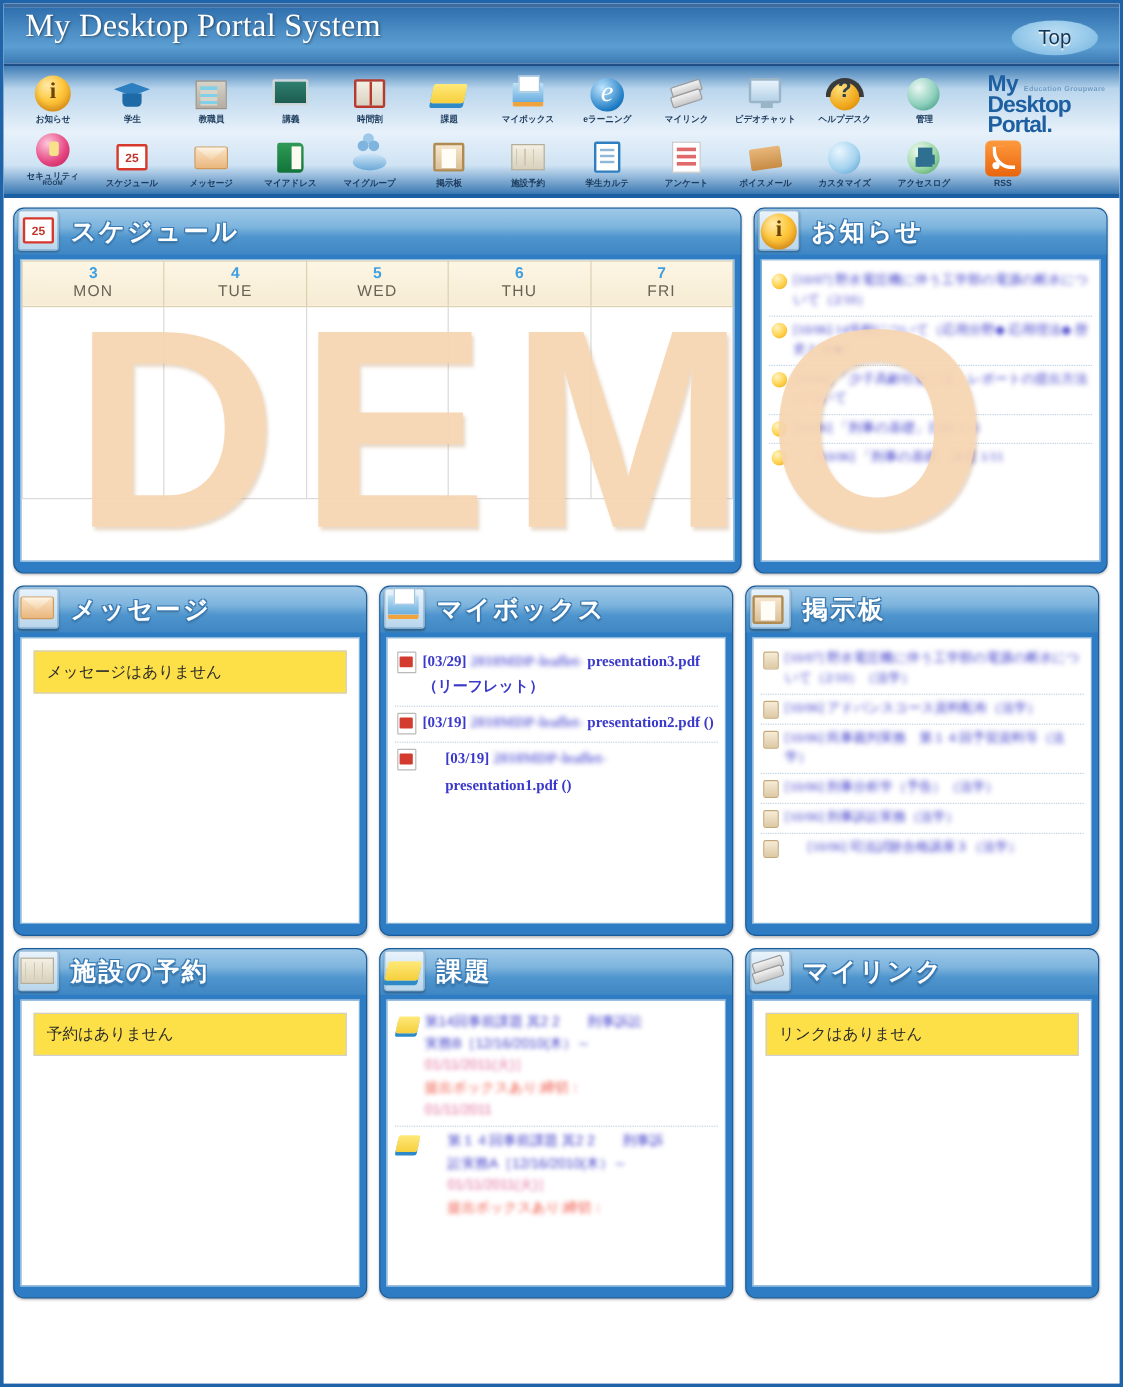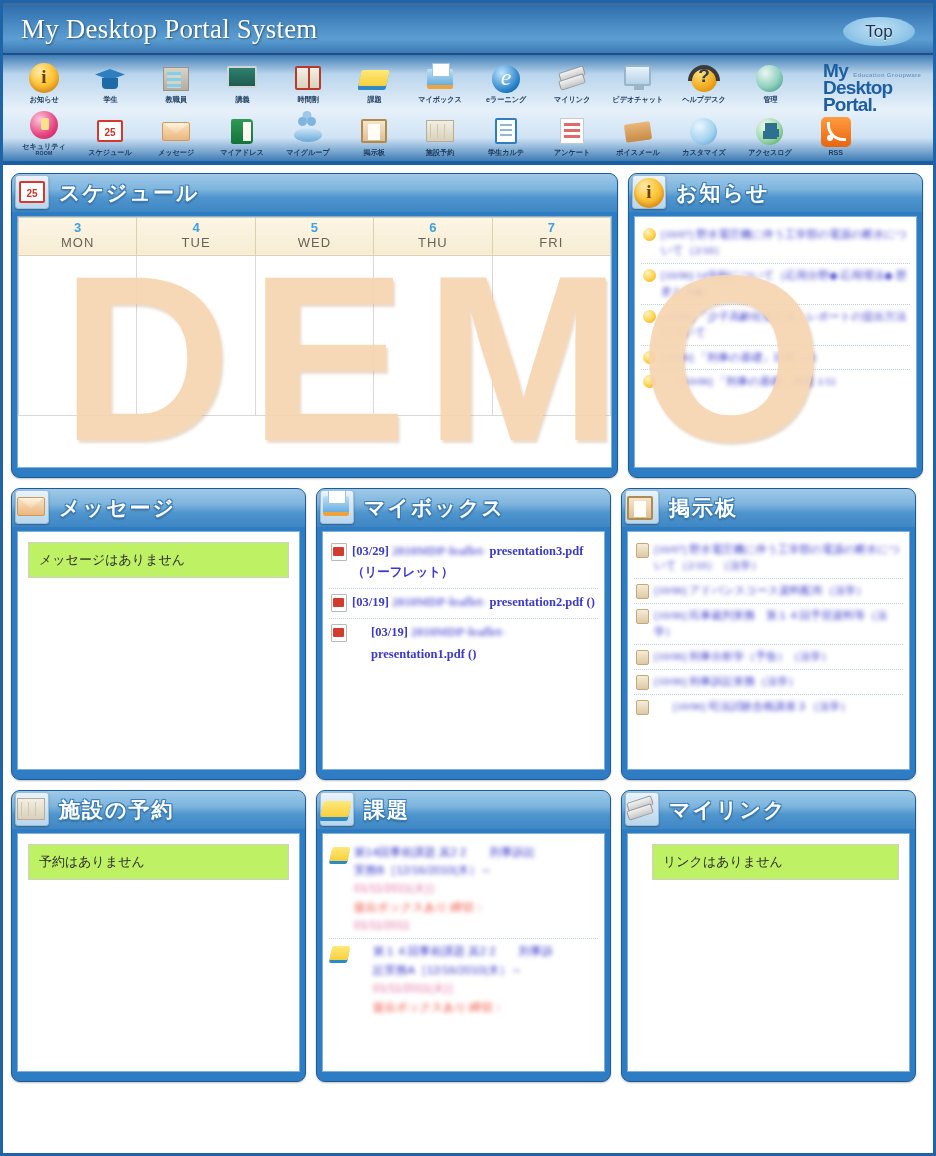--- a/index.html
+++ b/index.html
@@ -19,21 +19,21 @@
     overflow: hidden;
   }
 
   
   .topbar {
     position: relative;
     height: 52px;
     background: linear-gradient(to bottom, #2f6fae 0%, #4d8fc6 45%, #5b9ed2 70%, #3c79b4 100%);
     border-top: 3px solid #3e6b9e;
     border-bottom: 2px solid #1f4f86;
-    display: flex; align-items: center;
+    display: flex; 
   }
   .topbar-title {
     margin-left: 18px;
     font-family: "Liberation Serif", "DejaVu Serif", serif;
     font-size: 27px;
     font-weight: normal;
     color: #ffffff;
     letter-spacing: .2px;
     text-shadow: 1px 1px 2px rgba(0,0,0,.45);
     white-space: nowrap;
@@ -253,21 +253,21 @@
   .link-txt { color:#3b39c9; font-family:"Liberation Serif","DejaVu Serif",serif; }
   .blurred { filter: blur(2.1px); }
   .blur-lite { filter: blur(1.9px); }
   .mybox-item { font-family:"Liberation Serif","DejaVu Serif",serif; font-size:12.5px; color:#3b39c9; line-height:1.75; }
   .mybox-date { color:#3b39c9; }
   .mybox-mid { color:#6f6ddb; filter: blur(2.0px); display:inline-block; }
 
   .empty-box {
     margin:10px 10px;
     border:1px solid #cfcfcf;
-    background:#bef264;
+    background:#fde047;
     padding:8px 10px;
     font-size:13px; color:#2b2b2b;
   }
 
   
   .task-line { font-size:11.5px; line-height:1.6; }
   .t-blue { color:#3b39c9; }
   .t-pink { color:#e06b9a; }
   .t-red  { color:#ef4b3a; }
 
@@ -690,21 +690,21 @@
       <div class="panel" style="width:295px;height:292px;">
         <div class="panel-head">
           <div class="panel-icon">
             <span class="mini">
                 <span class="sh links" style="top:2px;left:-2px;"></span>
                 <span class="sh links2" style="top:10px;left:-2px;"></span>
               </span>
           </div>
           <div class="panel-title">マイリンク</div>
         </div>
-        <div class="panel-body" style="margin-top:4px;padding-left:14px;">
+        <div class="panel-body" style="margin-top:4px;">
           <div class="empty-box">リンクはありません</div>
         </div>
       </div>
     </div>
 
     <div class="demo-wm">DEMO</div>
   </div>
 </div>
 
 </body></html>

